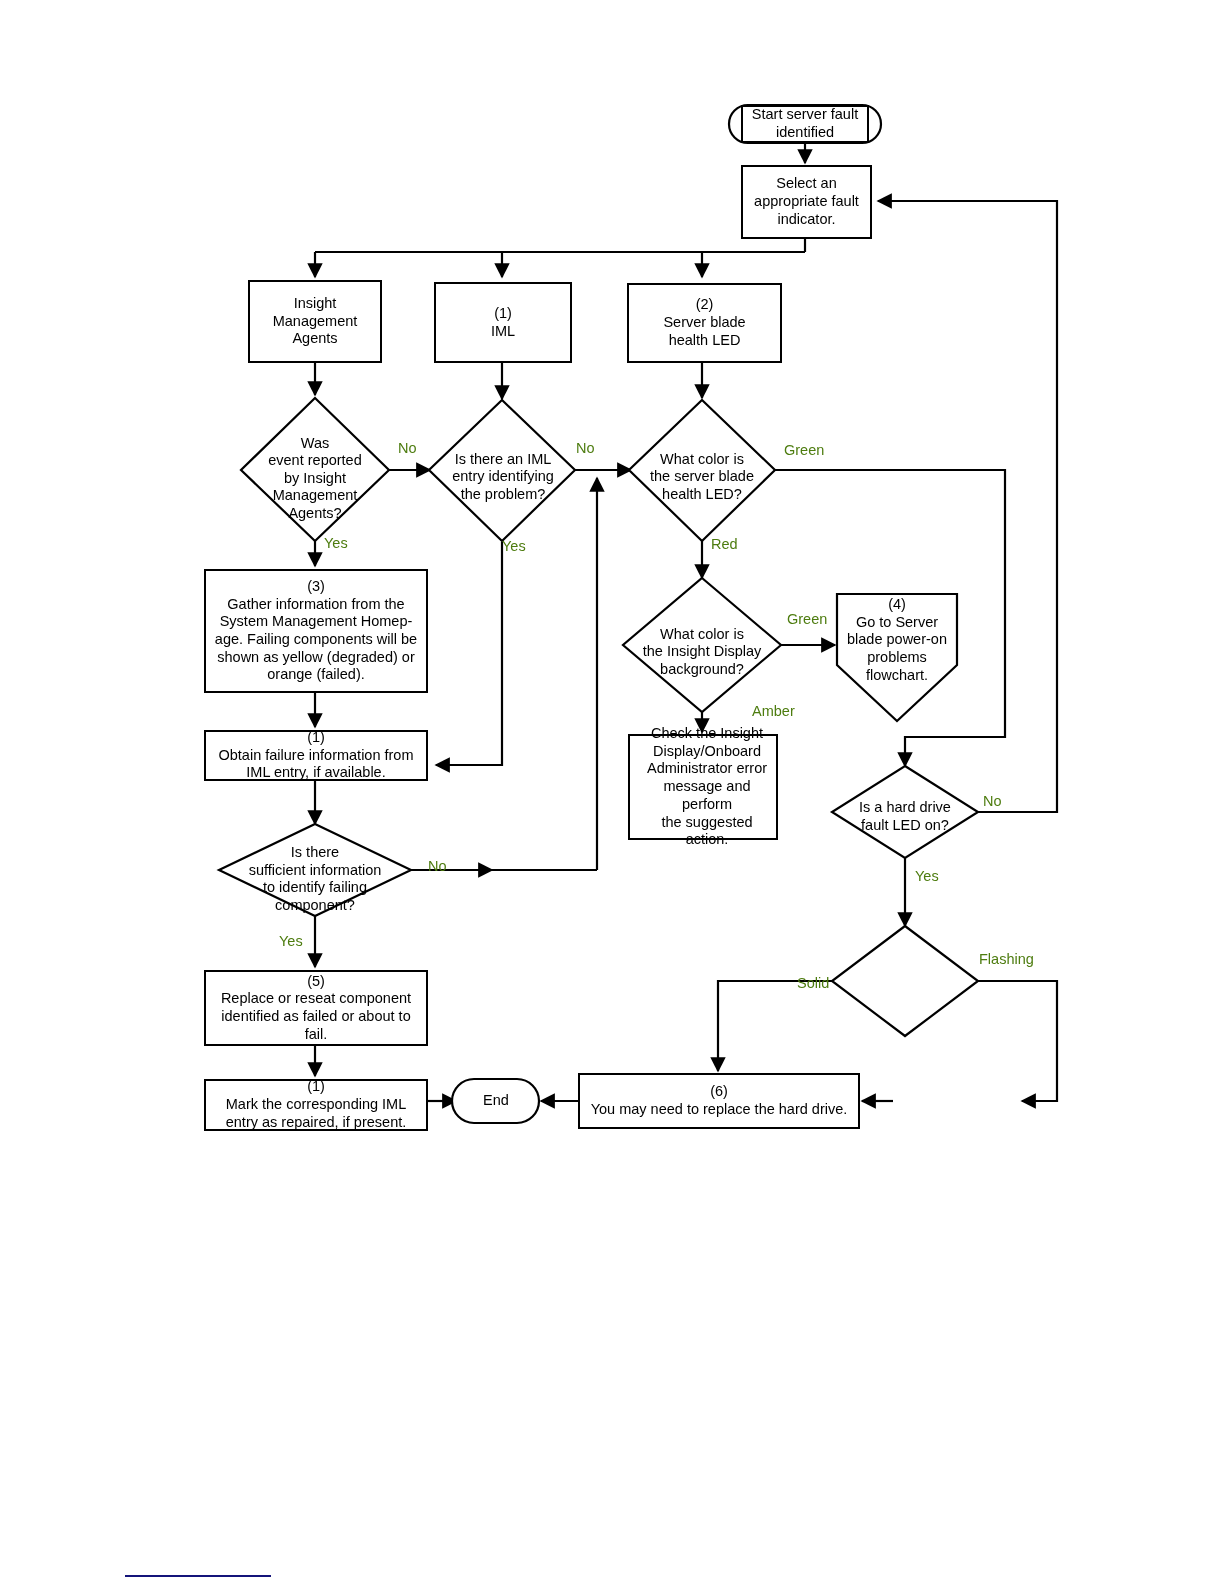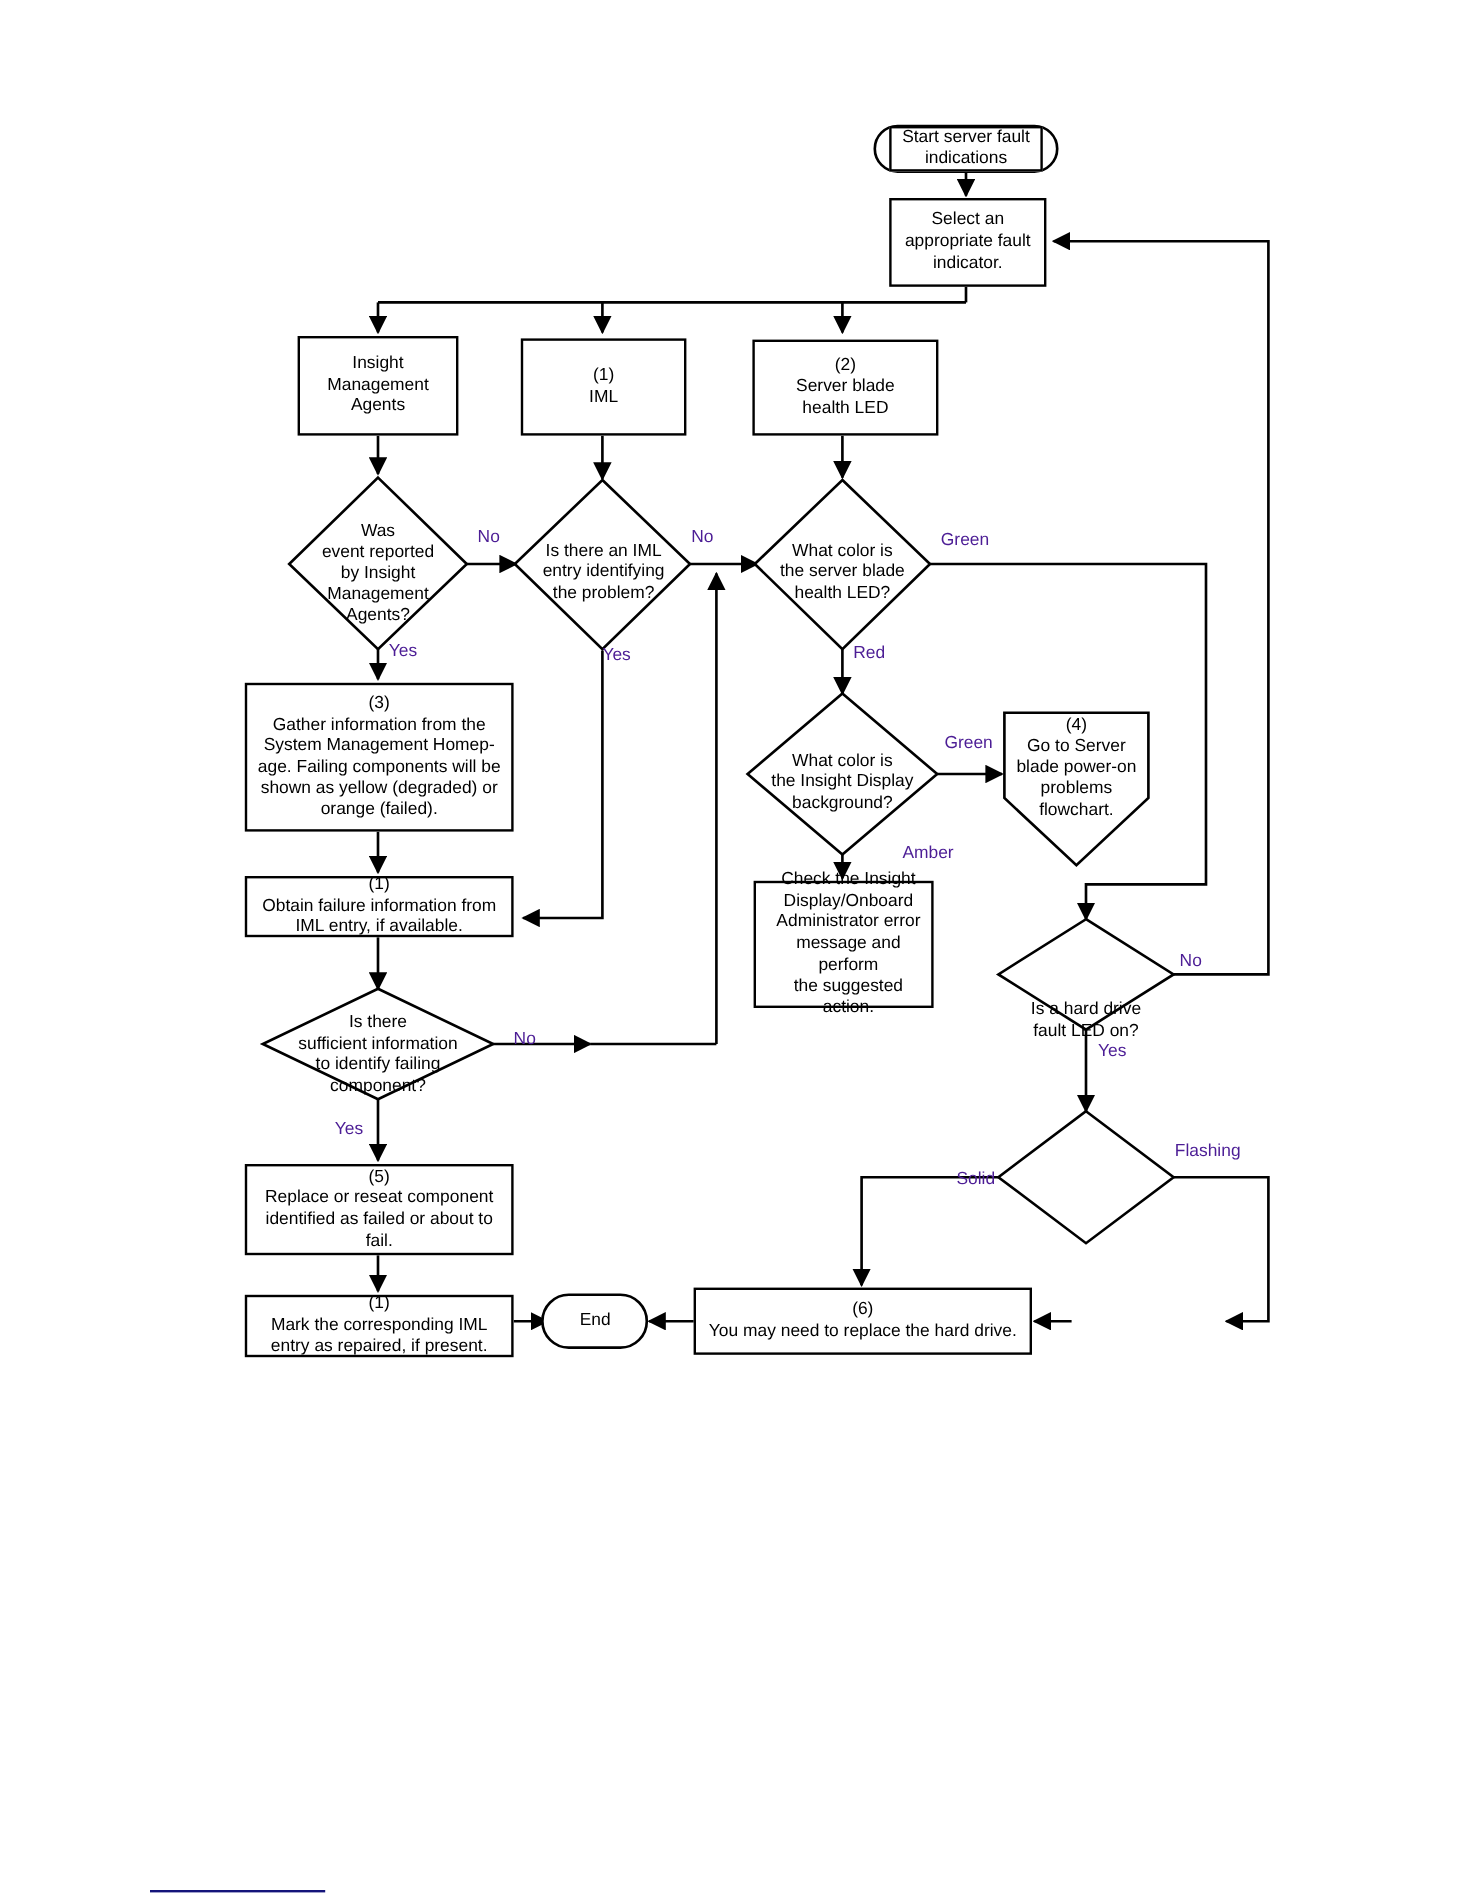--- a/index.html
+++ b/index.html
@@ -51,21 +51,21 @@
     justify-content: center;
     text-align: center;
     line-height: 1.2;
     font-size: 14.5px;
     pointer-events: none;
   }
   .edge-label {
     position: absolute;
     z-index: 5;
     font-size: 14.5px;
-    color: #4c1d95;
+    color: #4d7c0f;
     background: transparent;
     white-space: nowrap;
   }
   .pent-label {
     position: absolute;
     z-index: 4;
     display: flex;
     align-items: flex-start;
     justify-content: center;
     text-align: center;
@@ -185,21 +185,21 @@
       <polygon points="837,594 957,594 957,665 897,721 837,665" fill="#fff"></polygon>
 
       
       <path d="M 748 105 A 19 19 0 0 0 748 143 L 862 143 A 19 19 0 0 0 862 105 Z" fill="#fff"></path>
       <path d="M 474 1079 A 22 22 0 0 0 474 1123 L 517 1123 A 22 22 0 0 0 517 1079 Z" fill="#fff"></path>
     </g>
   </svg>
 
   <div class="node proc" style="left:741px; top:105px; width:128px; height:38px; font-size:14.5px;">
     <span class="txt" style="white-space:pre-line;">Start server fault
-indications</span>
+identified</span>
   </div>
 
   <div class="node proc" style="left:741px; top:165px; width:131px; height:74px;">
     <span class="txt" style="white-space:pre-line;">Select an
 appropriate fault
 indicator.</span>
   </div>
 
   <div class="node proc" style="left:248px; top:280px; width:134px; height:83px;">
     <span class="txt" style="white-space:pre-line;">Insight
@@ -244,21 +244,21 @@
 to identify failing
 component?</span>
   </div>
 
   <div class="diamond-label" style="left:626px; top:612px; width:152px; height:66px;">
     <span style="white-space:pre-line;">What color is
 the Insight Display
 background?</span>
   </div>
 
-  <div class="diamond-label" style="left:838px; top:824px; width:134px; height:44px;">
+  <div class="diamond-label" style="left:838px; top:790px; width:134px; height:44px;">
     <span style="white-space:pre-line;">Is a hard drive
 fault LED on?</span>
   </div>
 
 
   <div class="node proc" style="left:204px; top:569px; width:224px; height:124px;">
     <span class="txt" style="white-space:pre-line;">(3)
 Gather information from the
 System Management Homep-
 age. Failing components will be

